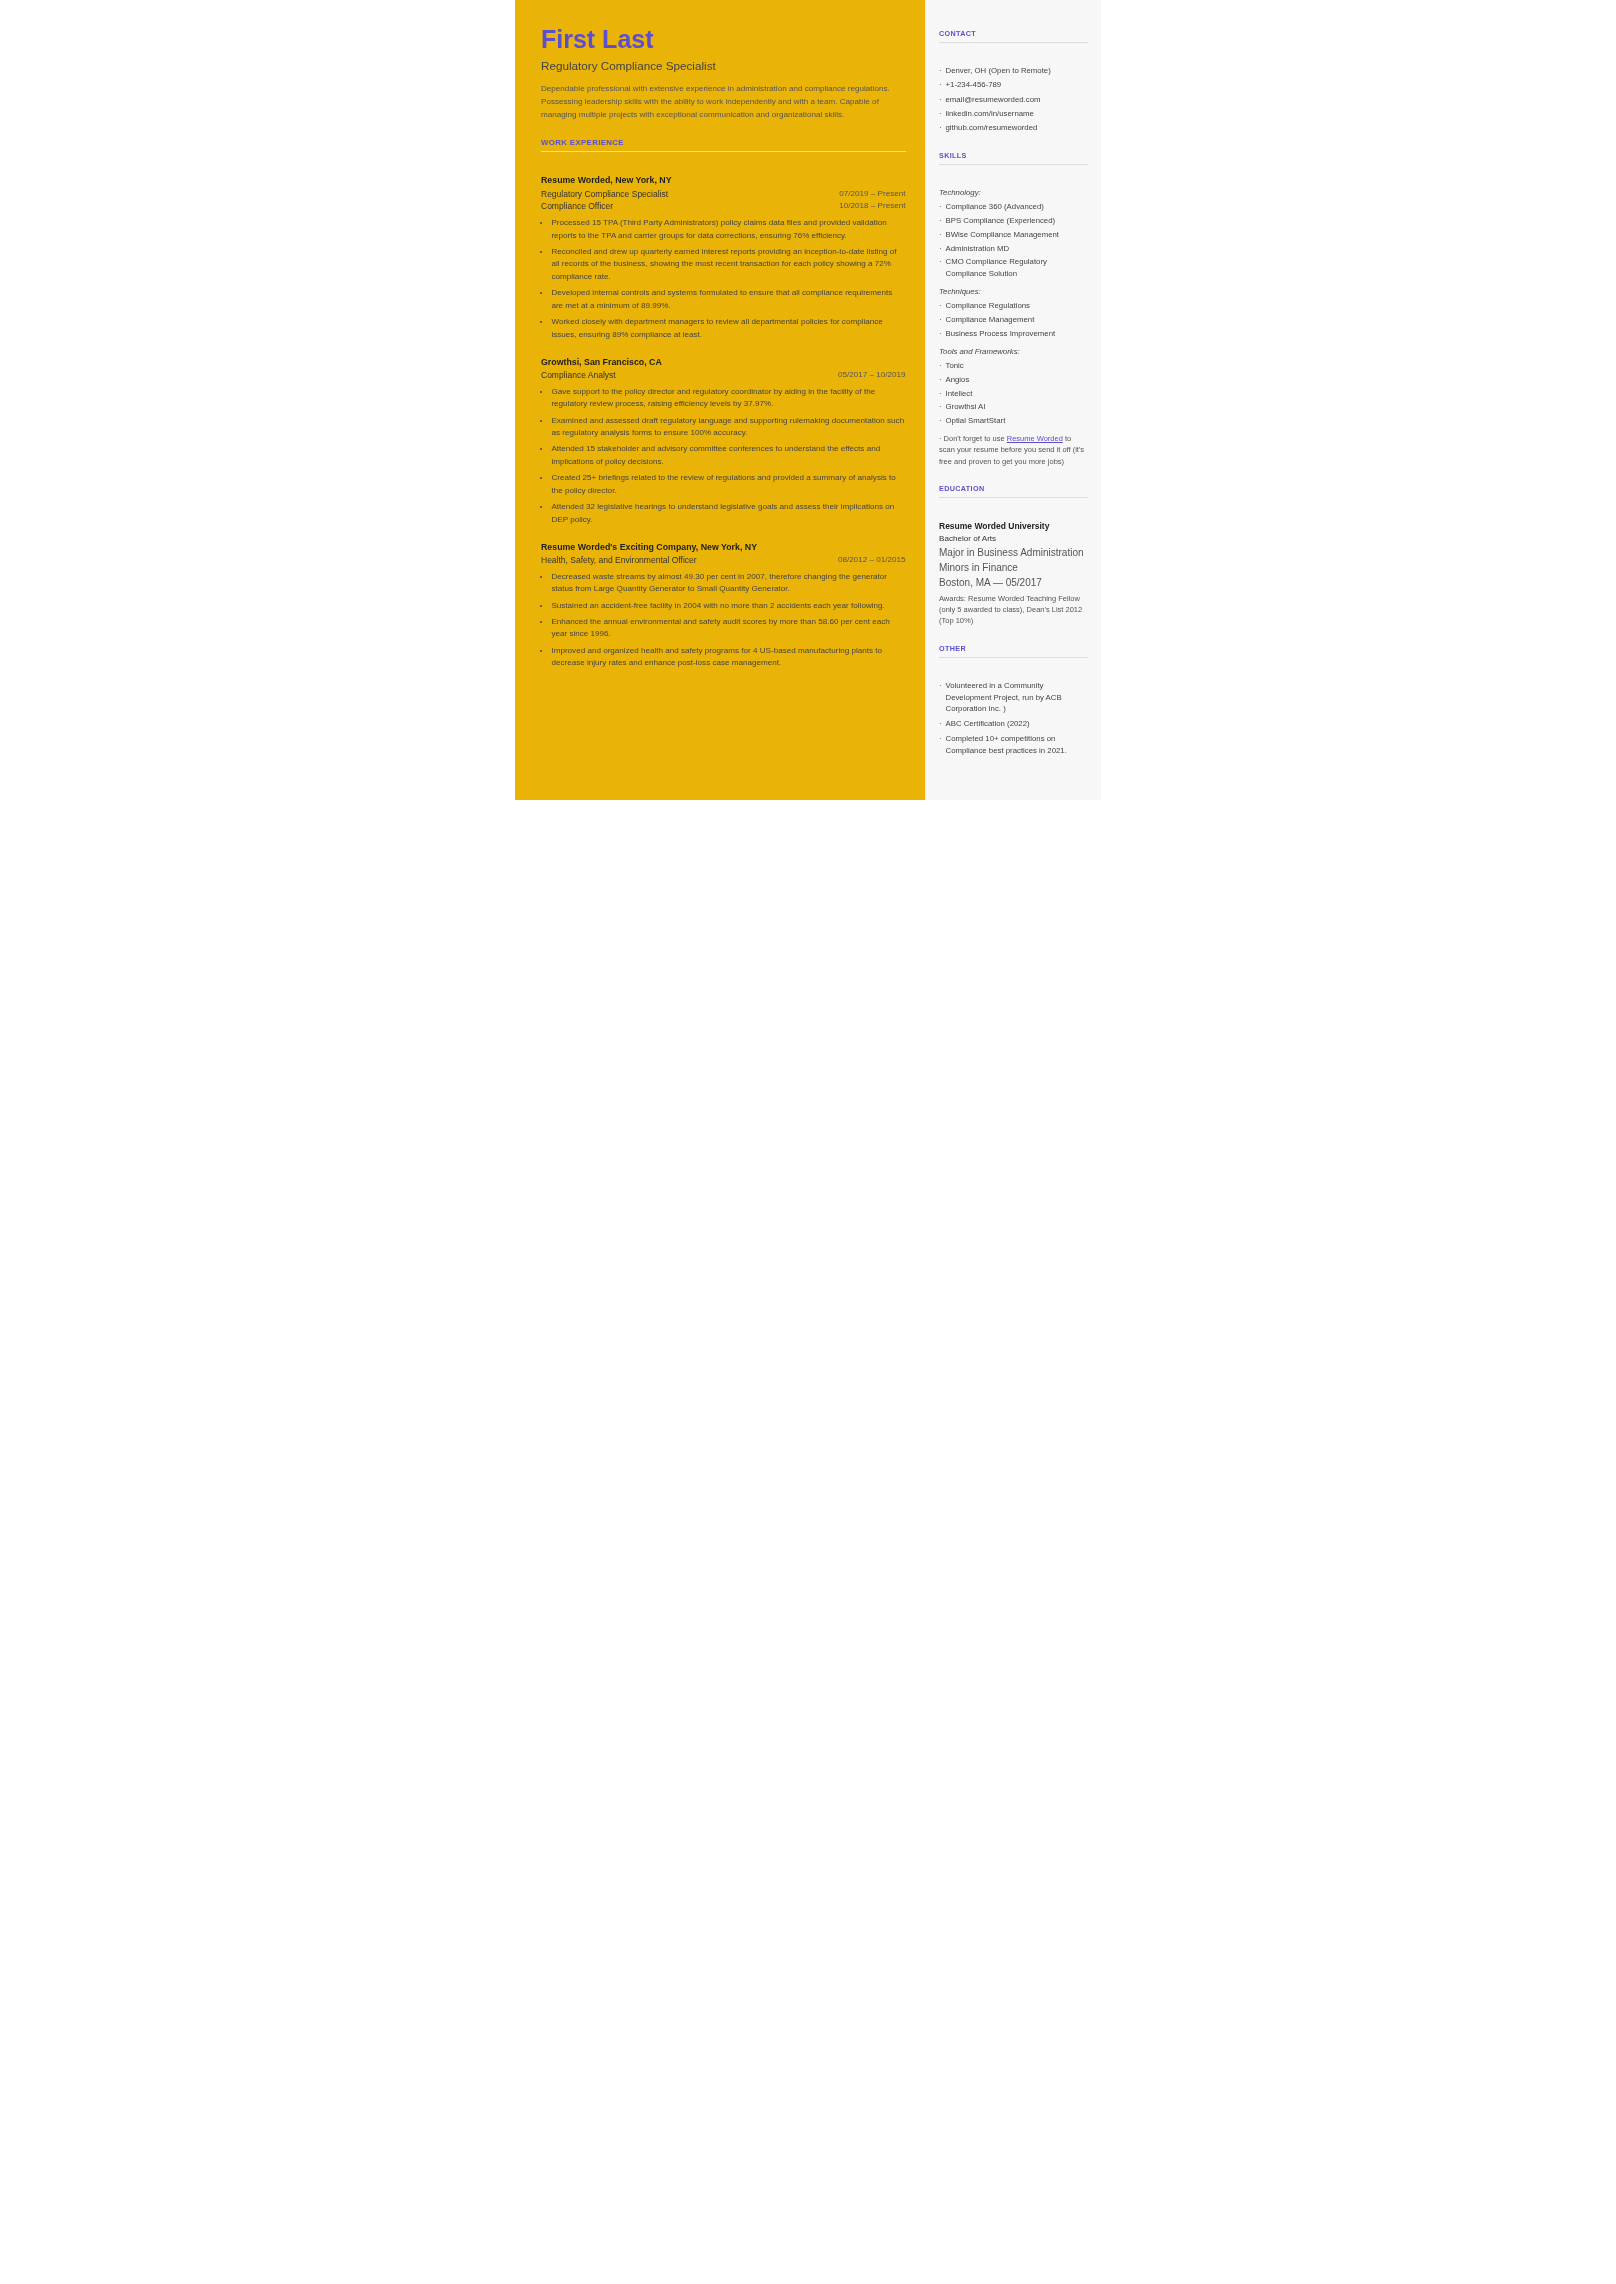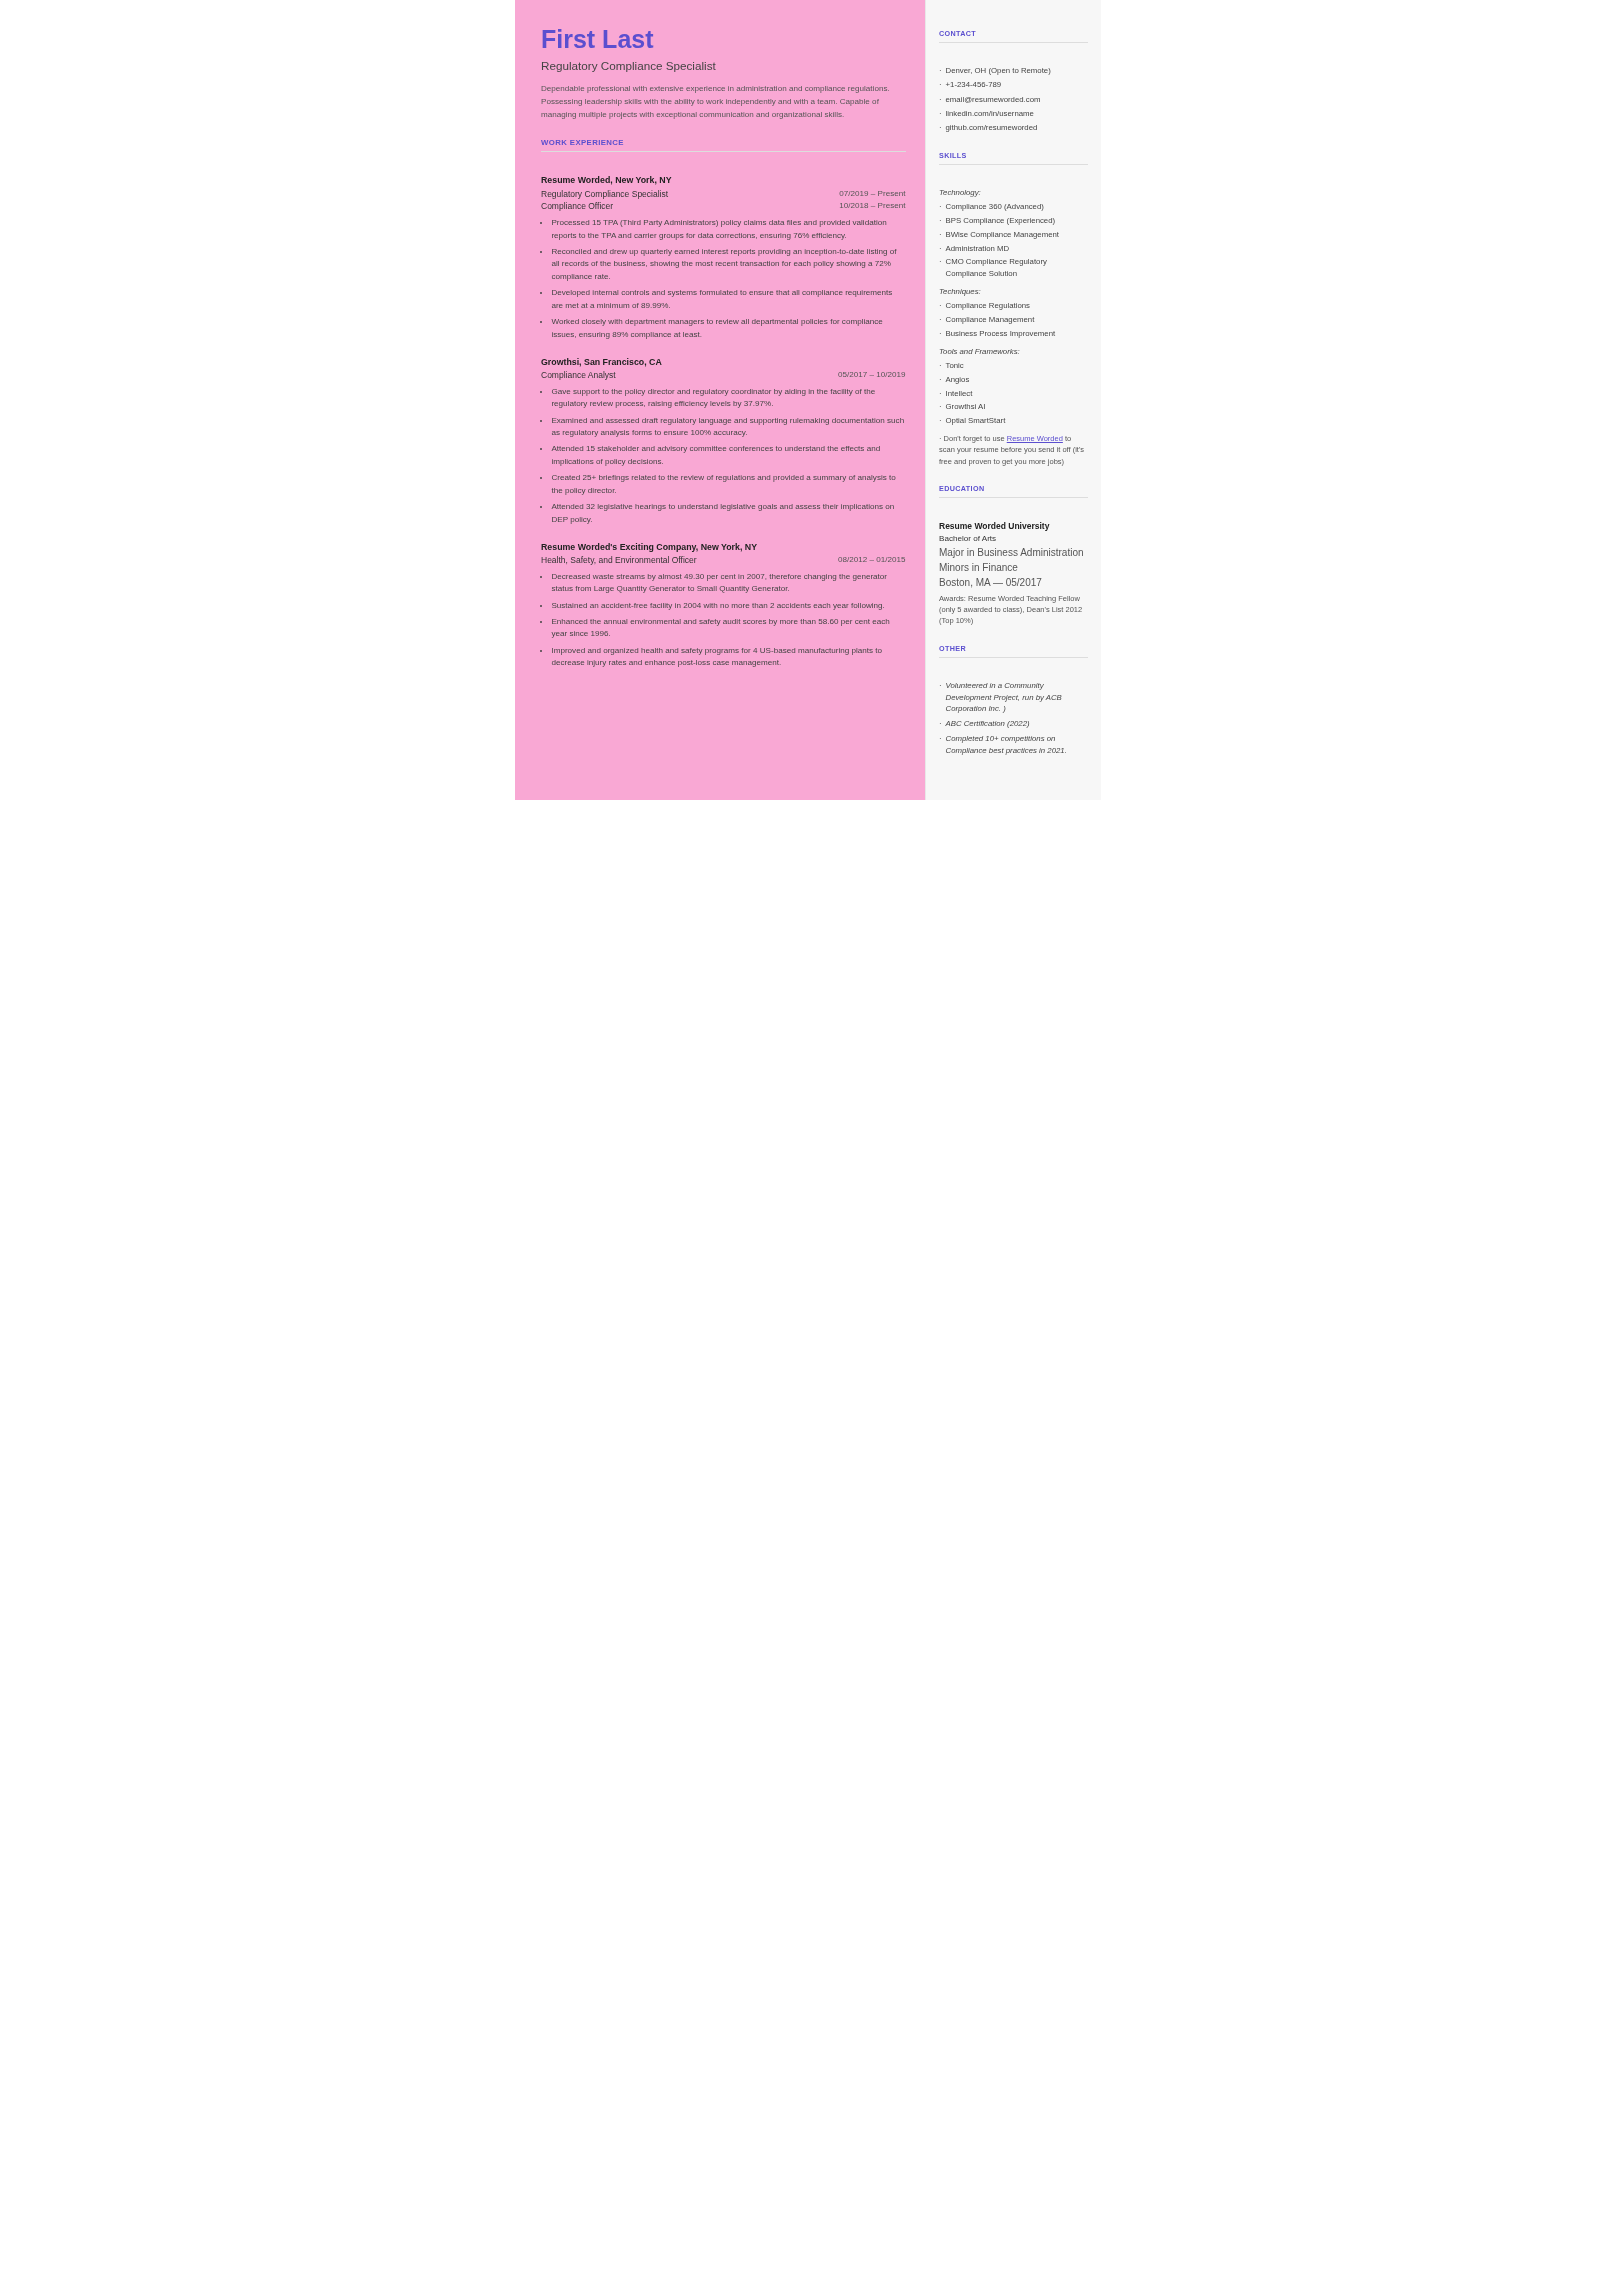--- a/index.html
+++ b/index.html
@@ -6,21 +6,21 @@
     body {
       font-family: Arial, sans-serif;
       background: #fff;
       color: #333;
       font-size: 8.5px;
       line-height: 1.5;
     }
     .page {
       width: 586px;
       margin: 0 auto;
-      background: #f9a8d4;
+      background: #eab308;
       display: flex;
       min-height: 781px;
     }
     
     .left-col {
       flex: 1;
       padding: 26px 19.5px 26px 26px;
     }
     .header-name {
       font-size: 25px;
@@ -164,21 +164,20 @@
     }
     .edu-awards {
       font-size: 7.5px;
       color: #555;
       margin-top: 2.6px;
       line-height: 1.5;
     }
     .other-list {
       list-style: none;
       padding: 0;
-      font-style: italic;
     }
     .other-list li {
       font-size: 7.8px;
       color: #444;
       margin-bottom: 3.3px;
       padding-left: 6.5px;
       position: relative;
       line-height: 1.5;
     }
     .other-list li::before {

